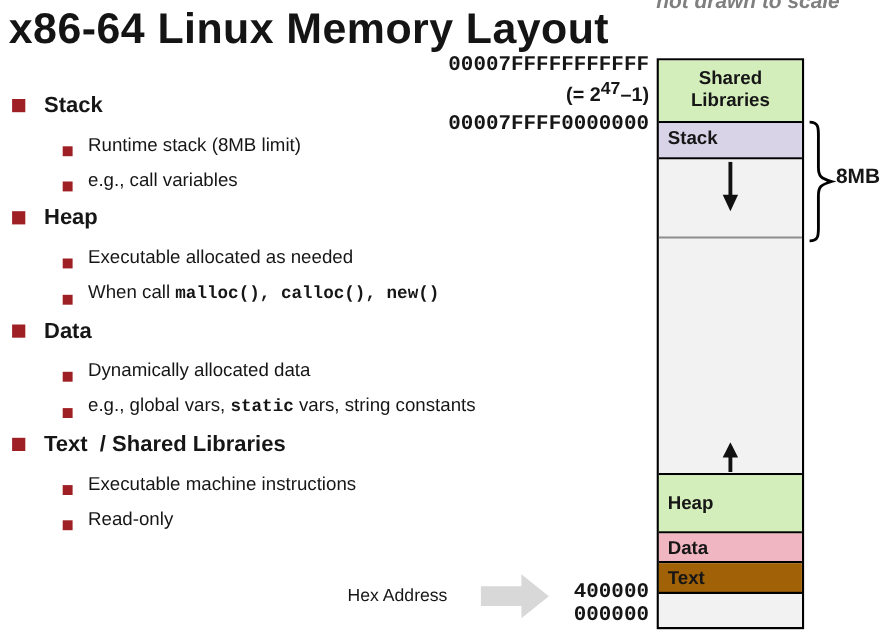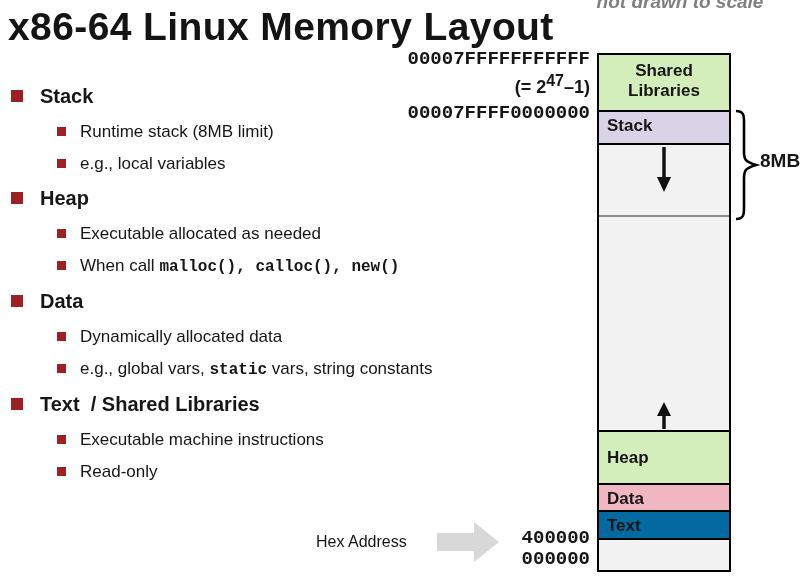--- a/index.html
+++ b/index.html
@@ -21,21 +21,21 @@
   .formula{font-size:18px;}
   .formula sup{font-size:16px;}
   .hex2{margin-top:5px;}
 
   
   #bullets{position:absolute;top:84px;left:10px;width:586px;}
   .l1{display:flex;margin:12px 0 14px 0;font-size:20px;font-weight:bold;line-height:24px;}
   .l1.first{margin-top:0;}
   .b1{flex:none;width:12px;height:12px;background:var(--red);margin:6px 17px 0 1px;}
   .l1 .lbl{white-space:pre-wrap;}
-  .l2{display:flex;margin:12px 0 12px 45px;font-size:17px;line-height:20px;}
+  .l2{display:flex;margin:12px 0 12px 45px;font-size:17px;line-height:20px;align-items:flex-end;}
   .b2{flex:none;width:9px;height:9px;background:var(--red);margin:5px 14px 0 2px;}
   .l2 .txt{white-space:pre-wrap;}
   .code{font-family:"Liberation Mono",monospace;font-weight:bold;font-size:16px;white-space:pre-wrap;}
 
   
   #memdiagram{position:absolute;left:597px;top:53px;width:130px;border:2px solid #000;background:#fff;}
   .seg{position:relative;border-bottom:2px solid #000;font-weight:bold;font-size:17px;line-height:20px;}
   .seg:last-child{border-bottom:none;}
   .seg.divider{border-bottom-color:#8c8c8c;}
   .seg .lab{position:absolute;left:8px;top:4px;white-space:pre-line;}
@@ -71,21 +71,21 @@
       <div class="l1 first">
         <span class="b1"></span>
         <span class="lbl">Stack</span>
       </div>
       <div class="l2">
         <span class="b2"></span>
         <span class="txt">Runtime stack (8MB limit)</span>
       </div>
       <div class="l2">
         <span class="b2"></span>
-        <span class="txt">e.g., local variables</span>
+        <span class="txt">e.g., call variables</span>
       </div>
       <div class="l1">
         <span class="b1"></span>
         <span class="lbl">Heap</span>
       </div>
       <div class="l2">
         <span class="b2"></span>
         <span class="txt">Executable allocated as needed</span>
       </div>
       <div class="l2">
@@ -137,21 +137,21 @@
           <polygon points="9,0 2,14 16,14" fill="#111"></polygon>
           <line x1="9" y1="12" x2="9" y2="27" stroke="#111" stroke-width="3.5"></line>
         </svg>
       </div>
       <div class="seg" style="height: 51px; background: rgb(211, 237, 187);">
         <div class="lab vmid">Heap</div>
       </div>
       <div class="seg" style="height: 25px; background: rgb(240, 182, 193);">
         <div class="lab">Data</div>
       </div>
-      <div class="seg" style="height: 26px; background: #0369a1;">
+      <div class="seg" style="height: 26px; background: #a16207;">
         <div class="lab">Text</div>
       </div>
       <div class="seg" style="height: 30px; background: rgb(242, 242, 242);"></div>
     </div>
 
   <svg class="brace" width="30" height="112" viewBox="0 0 30 112">
     <path d="M5,2 C14,2 13,8 13,18 L13,43 C13,51 15,53 25,56 C15,59 13,61 13,69 L13,94 C13,104 14,110 5,110" fill="none" stroke="#000" stroke-width="2.6"></path>
   </svg>
   <div class="mb8">8MB</div>
 

